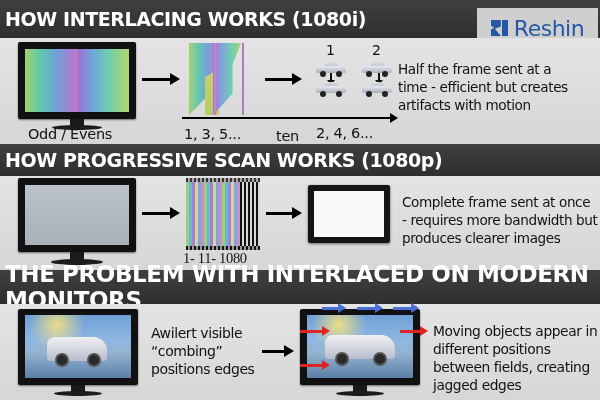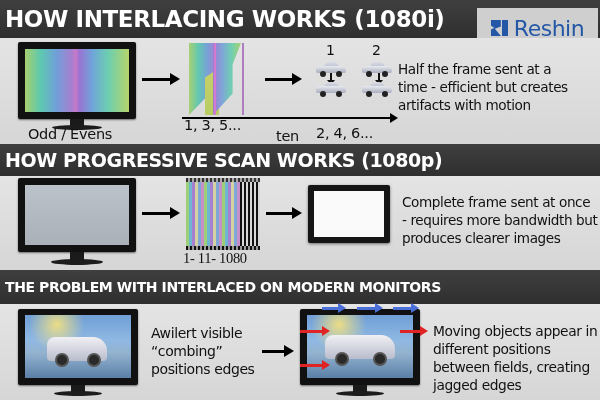--- a/index.html
+++ b/index.html
@@ -13,23 +13,23 @@
   .band {
     position: absolute; left: 0; width: 600px;
     background: linear-gradient(#3f3f3f, #2f2f2f);
     color: #fff;
     font-weight: bold;
     font-family: "DejaVu Sans", sans-serif;
     letter-spacing: -0.4px;
     padding-left: 5px;
     display: flex; align-items: center;
   }
-  .band1 { top: 0; height: 38px; font-size: 23px; }
+  .band1 { top: 0; height: 38px; font-size: 19px; }
   .band2 { top: 144px; height: 32px; font-size: 19px; }
-  .band3 { top: 270px; height: 34px; font-size: 14px; }
+  .band3 { top: 270px; height: 34px; font-size: 23px; }
 
   .panel { position: absolute; left: 0; width: 600px;
     background: linear-gradient(#e4e4e4, #d6d6d6); }
   .p1 { top: 38px; height: 106px; }
   .p2 { top: 176px; height: 94px; }
   .p3 { top: 304px; height: 96px; }
 
   .logo {
     position: absolute; left: 477px; top: 8px; width: 121px; height: 40px;
     background: #cfcfcf;
@@ -128,21 +128,21 @@
 
 <div style="position:absolute; left:189px; top:43px; width:60px; height:72px;">
   <div style="position:absolute; left:0; top:0; width:28px; height:72px; clip-path:polygon(0 0,100% 0,100% 60%,0 100%); background:linear-gradient(90deg,#a8d072,#62c8b0,#78a0d8,#b07fd2);"></div>
   <div style="position:absolute; left:16px; top:25px; width:14px; height:47px; clip-path:polygon(0 20%,100% 0,100% 100%,0 100%); background:linear-gradient(#c8d06a,#b6cc62);"></div>
   <div style="position:absolute; left:24px; top:0; width:28px; height:72px; clip-path:polygon(0 0,100% 0,70% 30%,70% 70%,0 100%); background:linear-gradient(90deg,#a07ad2,#7fa7d8,#6fcfb0,#a8d072);"></div>
   <div style="position:absolute; left:25px; top:0; width:2px; height:72px; background:#d67ad0;"></div>
   <div style="position:absolute; left:53px; top:0; width:1.5px; height:72px; background:#b07cc0;"></div>
 </div>
 
 <div class="arrow thin" style="left:182px; top:117px; width:210px; height:2px;"></div>
-<div class="label" style="left:184px; top:117px;">1,   3,   5...</div>
+<div class="label" style="left:184px; top:126px;">1,   3,   5...</div>
 <div class="label" style="left:276px; top:128px;">ten</div>
 <div class="label" style="left:316px; top:125px;">2,   4,   6...</div>
 
 <div class="arrow" style="left:265px; top:78px; width:29px;"></div>
 
 <div class="num" style="left:326px; top:42px;">1</div>
 <div class="num" style="left:372px; top:42px;">2</div>
 
 <div class="car" style="left:316px; top:62px;">
     <div class="roof"></div>

